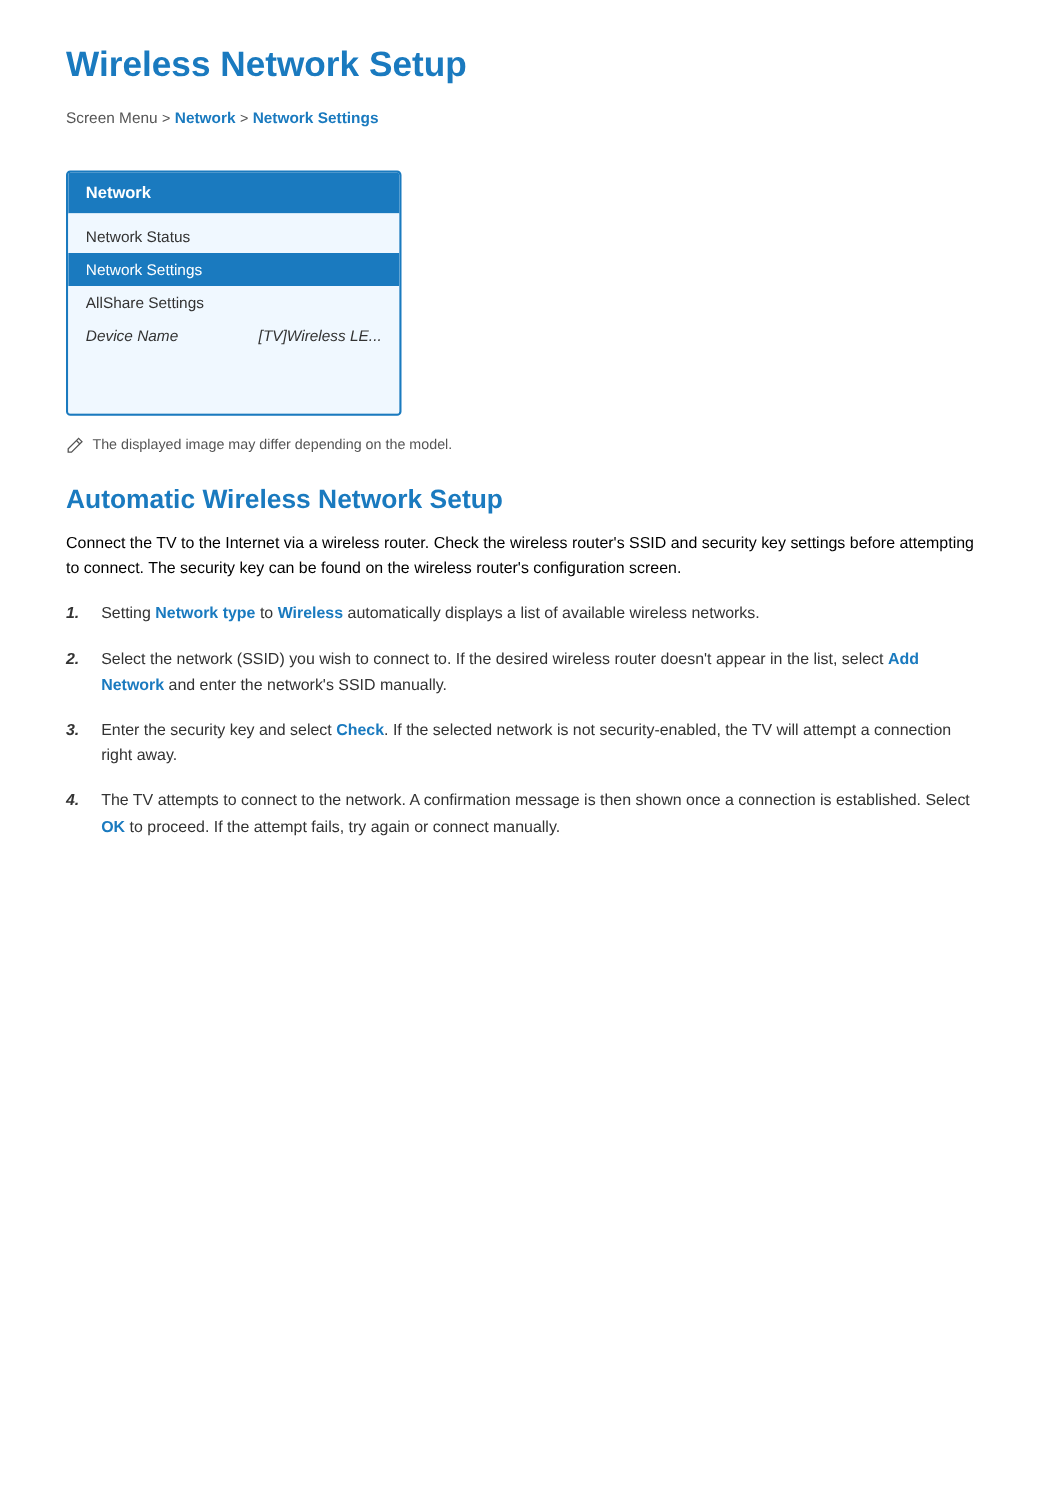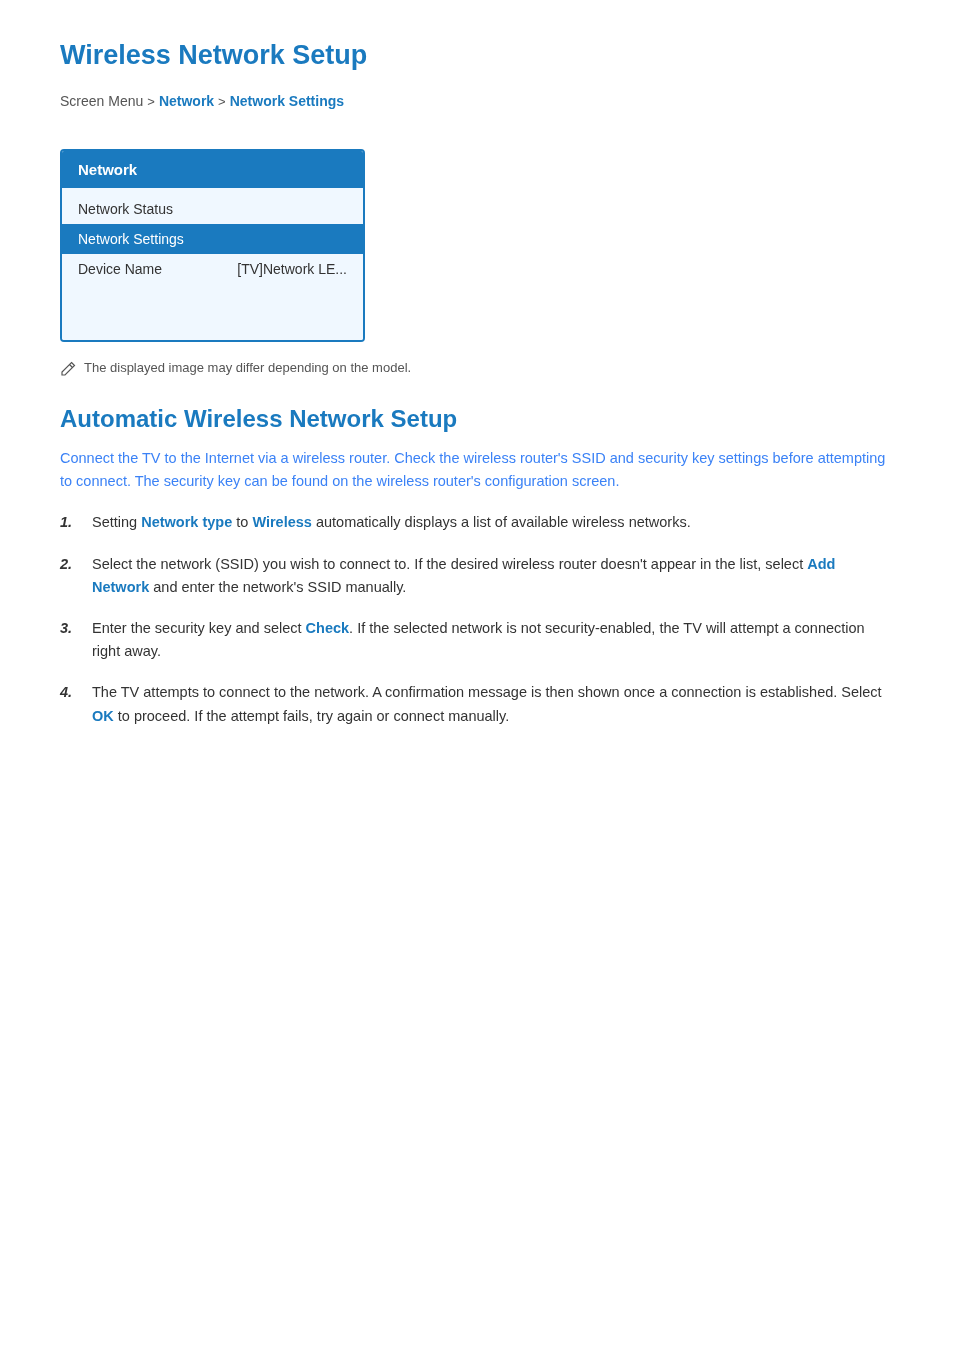--- a/index.html
+++ b/index.html
@@ -11,21 +11,21 @@
     body {
       font-family: Arial, sans-serif;
       background-color: #ffffff;
       color: #333333;
       width: 954px;
       min-height: 1350px;
       padding: 40px 60px;
     }
 
     .page-title {
-      font-size: 27px;
+      font-size: 32px;
       font-weight: bold;
       color: #1a7abf;
       margin-bottom: 22px;
     }
 
     .breadcrumb {
       font-size: 14px;
       color: #555555;
       margin-bottom: 40px;
       display: flex;
@@ -77,20 +77,21 @@
       color: #ffffff;
     }
 
     .menu-item-row {
       display: flex;
       justify-content: space-between;
       align-items: center;
       padding: 7px 16px;
       font-size: 14px;
       color: #333333;
+      font-style: italic;
     }
 
     .menu-item-value {
       color: #333333;
     }
 
     .panel-spacer {
       height: 50px;
     }
 
@@ -115,21 +116,21 @@
     .section-title {
       font-size: 24px;
       font-weight: bold;
       color: #1a7abf;
       margin-bottom: 14px;
     }
 
     
     .body-text {
       font-size: 14.5px;
-      color: #3b82f6;
+      color: #000000;
       line-height: 1.6;
       margin-bottom: 18px;
     }
 
     
     .steps-list {
       list-style: none;
       padding: 0;
       margin: 0;
     }
@@ -170,23 +171,24 @@
   <span class="breadcrumb-link">Network</span>
   <span class="breadcrumb-separator">&gt;</span>
   <span class="breadcrumb-link">Network Settings</span>
 </div>
 
 <div class="network-panel">
   <div class="panel-header">Network</div>
   <div class="panel-body">
     <div class="menu-item">Network Status</div>
     <div class="menu-item active">Network Settings</div>
+    <div class="menu-item">AllShare Settings</div>
     <div class="menu-item-row">
       <span>Device Name</span>
-      <span class="menu-item-value">[TV]Network LE...</span>
+      <span class="menu-item-value">[TV]Wireless LE...</span>
     </div>
     <div class="panel-spacer"></div>
   </div>
 </div>
 
 <div class="note-line">
   <svg class="pencil-icon" viewBox="0 0 16 16" fill="none" xmlns="http://www.w3.org/2000/svg">
     <path d="M11.5 1.5L14.5 4.5L5 14H2V11L11.5 1.5Z" stroke="#555" stroke-width="1.2" fill="none"></path>
     <path d="M9.5 3.5L12.5 6.5" stroke="#555" stroke-width="1.2"></path>
   </svg>

